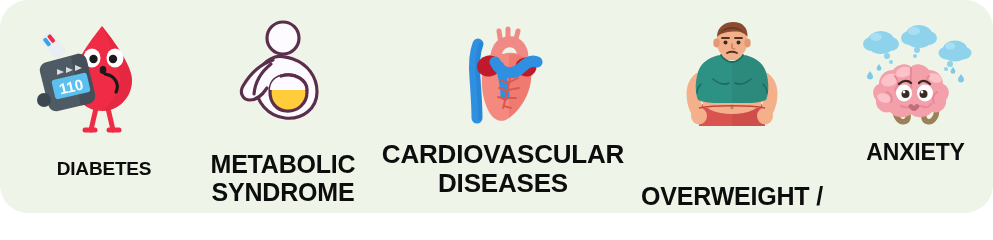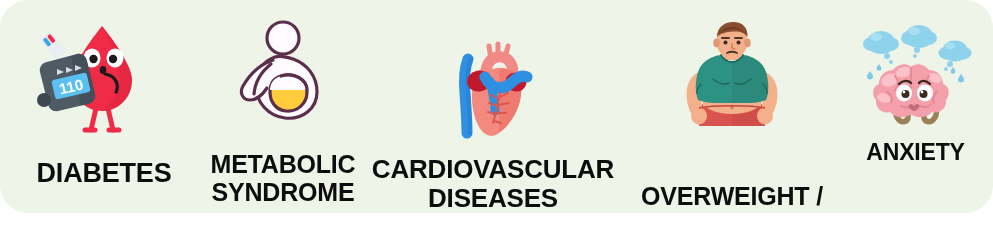--- a/index.html
+++ b/index.html
@@ -42,31 +42,31 @@
     font-weight: bold;
     font-family: "Liberation Sans", sans-serif;
     letter-spacing: -0.2px;
     line-height: 1.12;
     white-space: pre-line;
   }
 
   
   #card-diabetes      { left: 0px;   width: 180px; }
   #card-metabolic     { left: 188px; width: 190px; }
-  #card-cardio        { left: 368px; width: 250px; justify-content: flex-end; }
+  #card-cardio        { left: 378px; width: 250px; }
   #card-overweight    { left: 632px; width: 200px; gap: 40px; }
   #card-anxiety       { left: 838px; width: 155px; }
 
   #card-diabetes   .icon-wrap { margin-top: 18px; width: 130px; height: 122px; }
   #card-metabolic  .icon-wrap { margin-top: 16px; width: 120px; height: 120px; }
   #card-cardio     .icon-wrap { margin-top: 22px; width: 100px; height: 106px; }
   #card-overweight .icon-wrap { margin-top: 22px; width: 110px; height: 106px; }
   #card-anxiety    .icon-wrap { margin-top: 22px; width: 118px; height: 112px; }
 
-  #card-diabetes   .label { margin-top: 18px; font-size: 27px; margin-left: 28px; }
+  #card-diabetes   .label { margin-top: 18px; font-size: 19px; margin-left: 28px; }
   #card-metabolic  .label { margin-top: 14px; font-size: 25px; }
   #card-cardio     .label { margin-top: 12px; font-size: 26px; }
   #card-overweight .label { margin-top: 14px; font-size: 25px; }
   #card-anxiety    .label { margin-top: 6px; font-size: 23px; }
 
   svg { display: block; overflow: visible; }
 </style>
 </head>
 <body>
 

